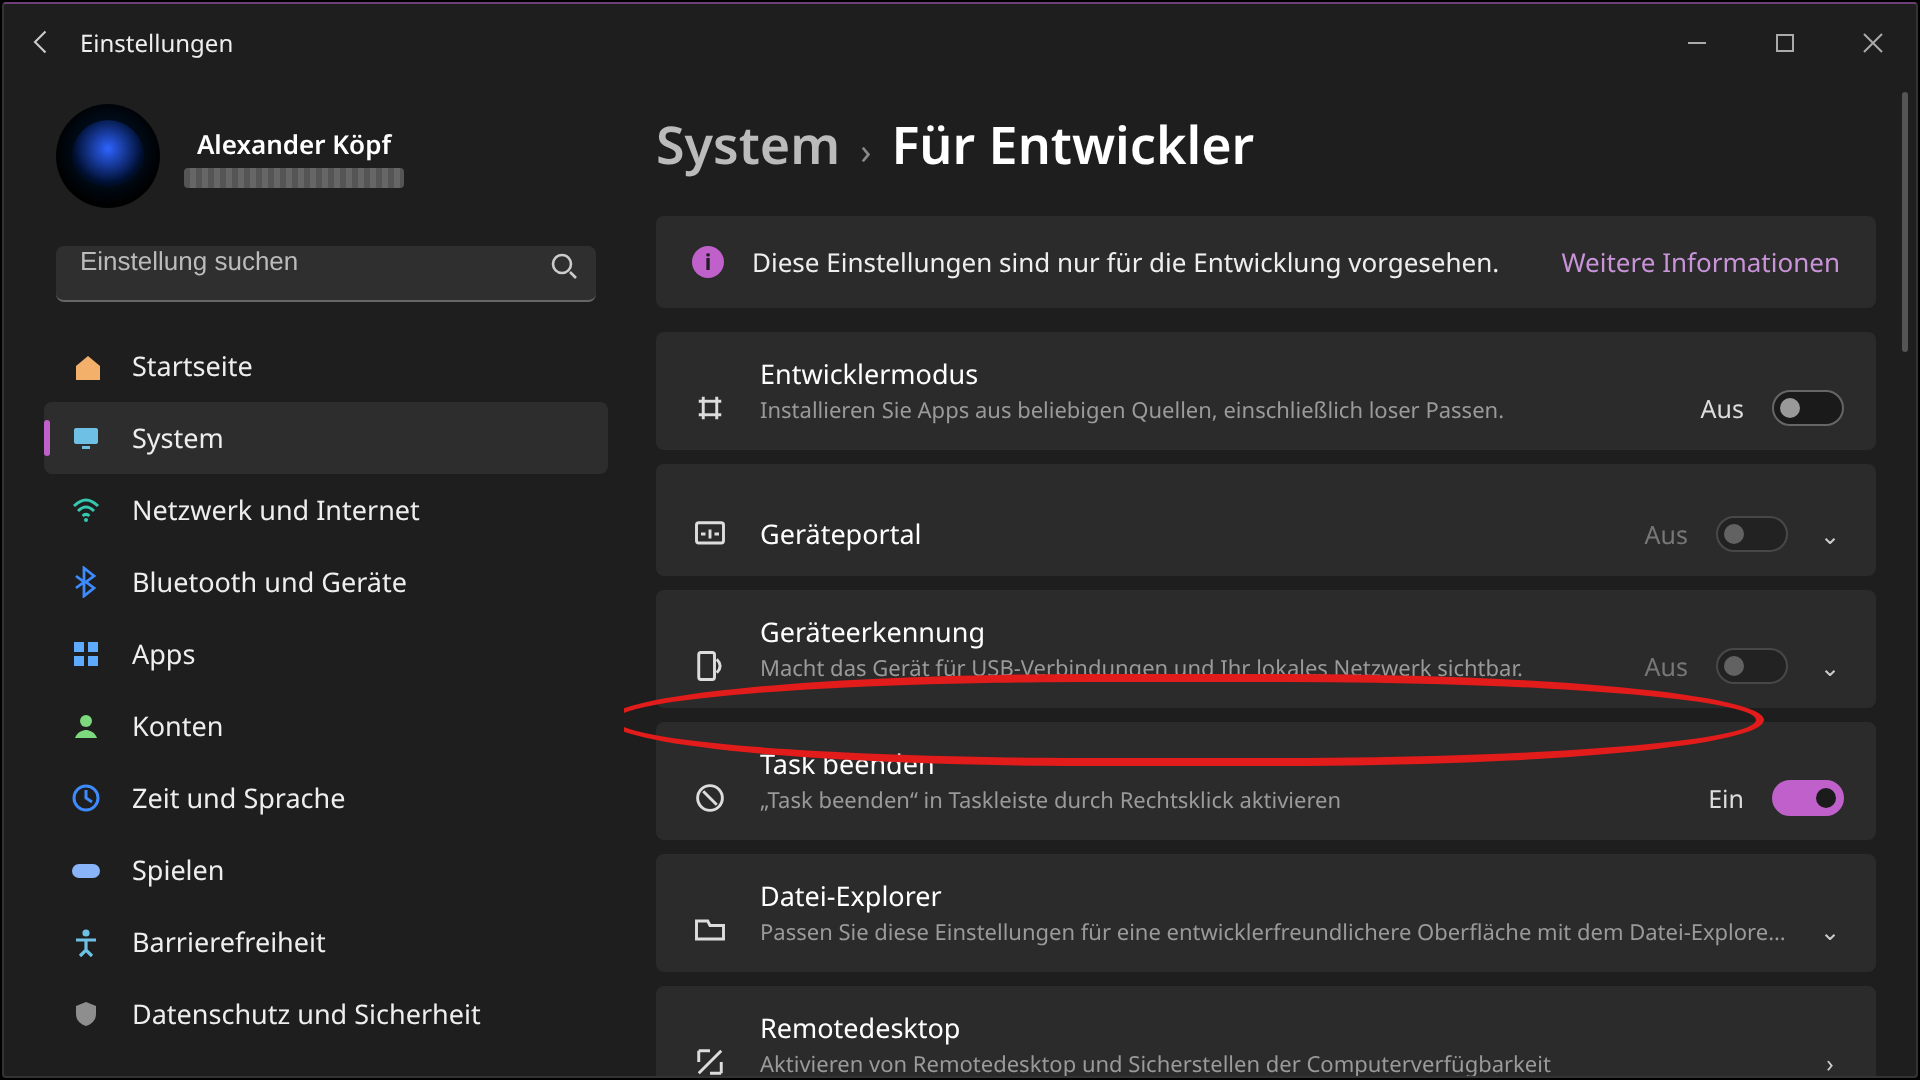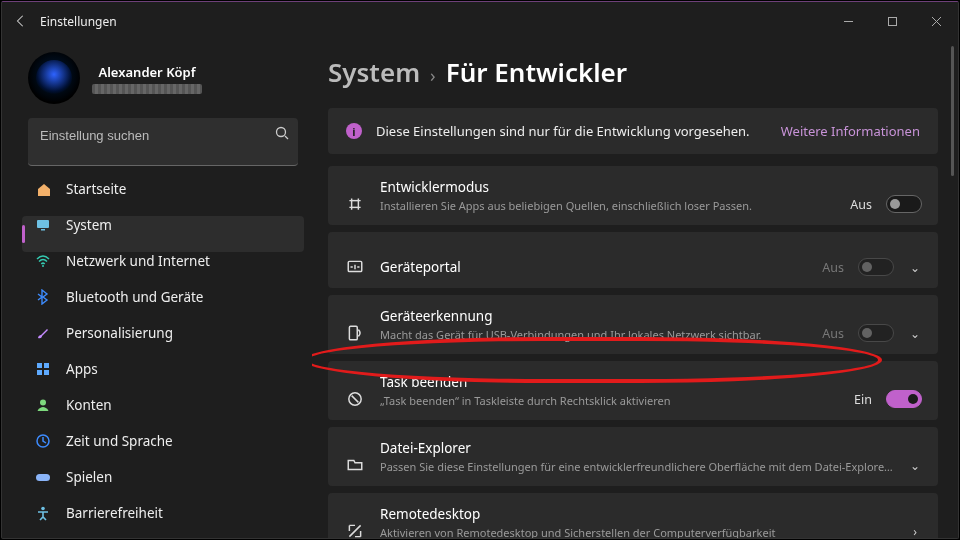--- a/index.html
+++ b/index.html
@@ -18,29 +18,29 @@
   .body { display: flex; flex: 1; min-height: 0; }
   
   .sidebar { width: 310px; flex: 0 0 310px; padding: 8px 8px 0 20px; display: flex; flex-direction: column; }
   .account { display: flex; align-items: center; gap: 12px; padding: 4px 6px 14px 6px; text-align: center; }
   .avatar { width: 52px; height: 52px; border-radius: 50%; background: radial-gradient(circle at 50% 45%, #001b3d 0%, #000 70%); position: relative; overflow: hidden; }
   .avatar::after { content:""; position:absolute; inset:8px; border-radius:50%; background: radial-gradient(circle at 50% 40%, #2e63ff 0%, #001033 60%, transparent 70%); }
   .account-name { font-size: 13px; font-weight: 600; }
   .account-mail { font-size: 11px; color: #666; background: repeating-linear-gradient(90deg,#555 0,#555 3px,#666 3px,#666 6px); color: transparent; width: 110px; height: 10px; border-radius: 2px; margin-top: 3px; }
   .search-wrap { position: relative; margin: 0 6px 14px 6px; }
   .search-input {
-    width: 100%; height: 48px; background: #2f2f2f; border: none;
+    width: 100%; height: 28px; background: #2f2f2f; border: none;
     border-bottom: 1px solid #666; border-radius: 4px; padding: 0 34px 12px 12px; color: #fff; font-size: 13px;
   }
   .search-input::placeholder { color: #bbb; }
   .search-icon { position: absolute; right: 8px; top: 7px; color: #ccc; }
   .nav { flex: 1; overflow: hidden; position: relative; }
   .nav-inner { height: 100%; overflow: hidden; }
   .nav-item {
-    display: flex; gap: 14px; height: 36px; padding: 0 10px 0 12px;
+    display: flex; align-items: center; gap: 14px; height: 36px; padding: 0 10px 0 12px;
     border-radius: 4px; font-size: 13.5px; color: #eee; position: relative;
   }
   .nav-item.active { background: #2d2d2d; }
   .nav-item.active::before { content:""; position:absolute; left:0; top:9px; bottom:9px; width:3px; background:#c061cb; border-radius:2px; }
   .nav-icon { width: 18px; height: 18px; display: flex; align-items: center; justify-content: center; font-size: 15px; }
   
   .main { flex: 1; padding: 14px 20px 0 16px; overflow: hidden; position: relative; }
   .crumbs { display: flex; align-items: baseline; gap: 10px; margin-bottom: 18px; }
   .crumb-root { font-size: 26px; font-weight: 600; color: #bbb; }
   .crumb-sep { font-size: 18px; color: #888; }
@@ -158,28 +158,20 @@
               <span class="nav-icon">
                 <svg width="16" height="16" viewBox="0 0 16 16">
                   <path d="M7 1l5 4-4 3 4 3-5 4V1zM3 5l4 3-4 3" stroke="#3d8bfd" fill="none" stroke-width="1.4"></path>
                 </svg>
               </span>
               <span>Bluetooth und Geräte</span>
             </div>
             <div class="nav-item">
               <span class="nav-icon">
                 <svg width="16" height="16" viewBox="0 0 16 16">
-                  <path d="M3 13c0-2 2-3 3-3l6-6 1 1-6 6c0 1-1 3-4 2z" fill="#c48bff"></path>
-                </svg>
-              </span>
-              <span>Personalisierung</span>
-            </div>
-            <div class="nav-item">
-              <span class="nav-icon">
-                <svg width="16" height="16" viewBox="0 0 16 16">
                   <rect x="2" y="2" width="5" height="5" fill="#5eaaff"></rect>
                   <rect x="9" y="2" width="5" height="5" fill="#5eaaff"></rect>
                   <rect x="2" y="9" width="5" height="5" fill="#5eaaff"></rect>
                   <rect x="9" y="9" width="5" height="5" fill="#5eaaff"></rect>
                 </svg>
               </span>
               <span>Apps</span>
             </div>
             <div class="nav-item">
               <span class="nav-icon">

